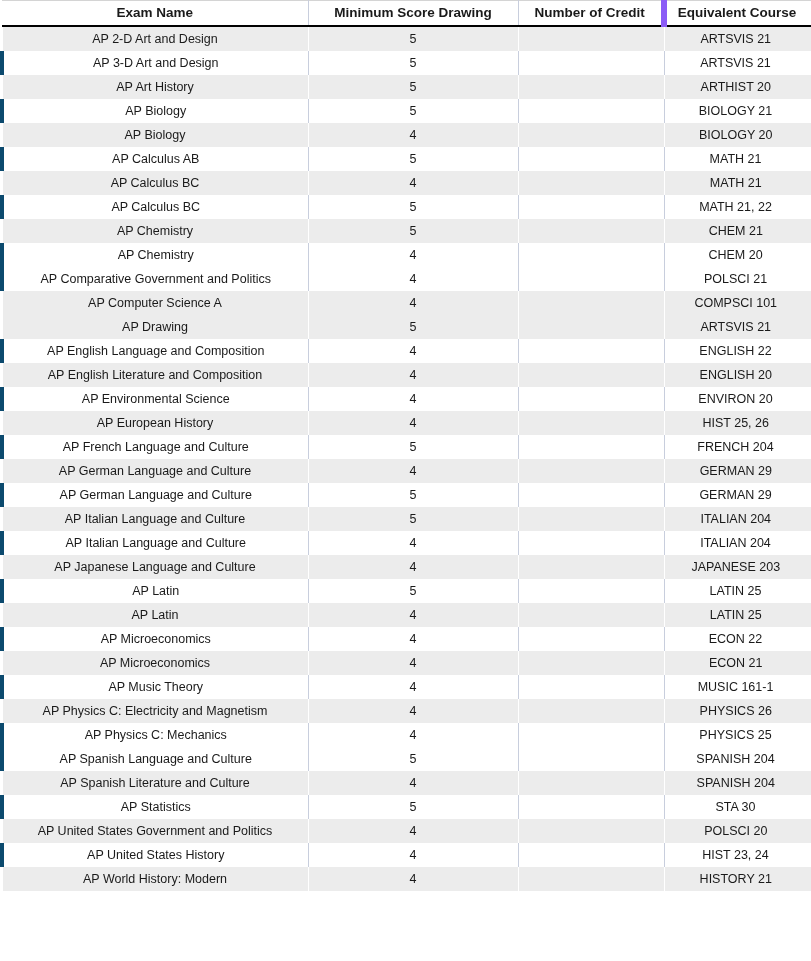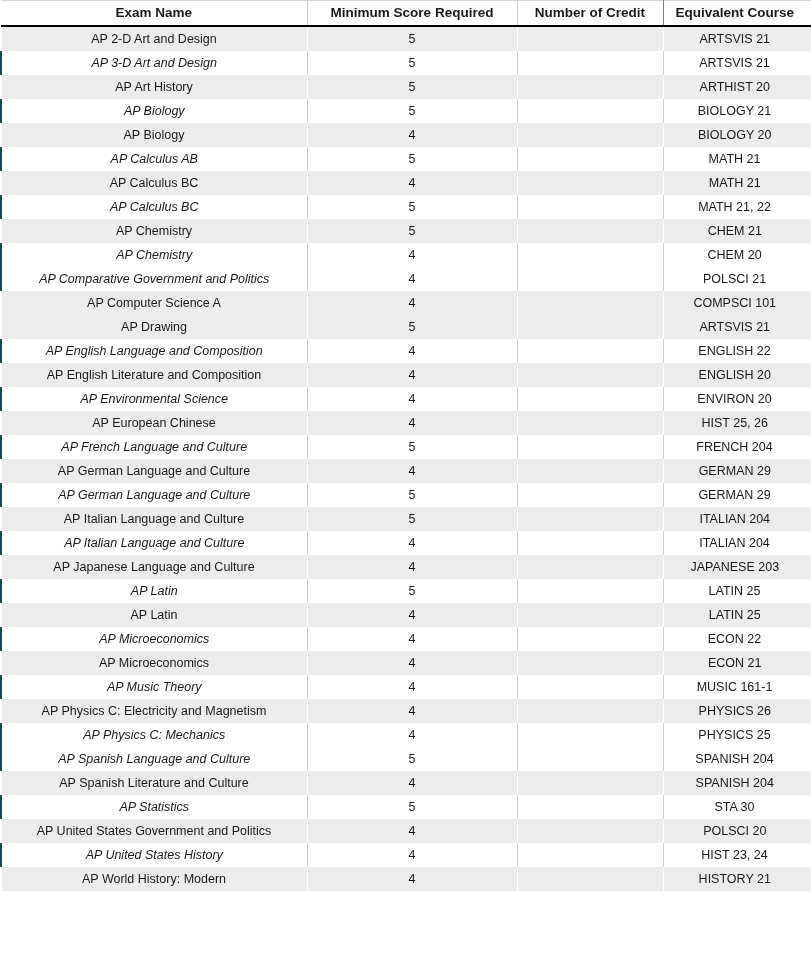--- a/index.html
+++ b/index.html
@@ -40,21 +40,21 @@
     text-align: center;
     padding: 4px 2px 5px 2px;
     border-top: 1px solid #d4d4d4;
     border-bottom: 2.5px solid #000000;
     background: #ffffff;
     vertical-align: middle;
     white-space: nowrap;
   }
   thead th.col-exam   { border-right: 1px solid #c8cedd; }
   thead th.col-score  { border-right: 1px solid #c8cedd; }
-  thead th.col-credit { border-right: 1px solid #8b5cf6; margin-top: 9px; }
+  thead th.col-credit { border-right: 6px solid #8b5cf6; margin-top: 9px; }
   thead th.col-course { padding-right: 8px; }
 
   tbody td {
     height: 24px;
     line-height: 24px;
     padding: 0 2px;
     text-align: center;
     vertical-align: middle;
     white-space: nowrap;
     overflow: hidden;
@@ -64,23 +64,22 @@
 
   
   tbody tr.band-gray td {
     background: #ececec;
     border-left: 1px solid transparent;
   }
   tbody tr.band-white td {
     background: #ffffff;
   }
   tbody tr.band-white td.col-exam {
-    border-left: 2px solid #0c4a6e;
+    border-left: 4px solid #0c4a6e;
     border-right: 1px solid #c8cedd;
-    font-style: italic;
   }
   tbody tr.band-white td.col-score {
     border-right: 1px solid #c8cedd;
   }
   tbody tr.band-white td.col-credit {
     border-right: 1px solid #c8cedd;
   }
   tbody tr.band-white td.col-course {
     border-right: 1px solid #c8cedd;
   }
@@ -92,21 +91,21 @@
   <table class="ap-table">
     <colgroup>
       <col class="c-exam">
       <col class="c-score">
       <col class="c-credit">
       <col class="c-course">
     </colgroup>
     <thead>
       <tr>
         <th class="col-exam">Exam Name</th>
-        <th class="col-score">Minimum Score Required</th>
+        <th class="col-score">Minimum Score Drawing</th>
         <th class="col-credit">Number of Credit</th>
         <th class="col-course">Equivalent Course</th>
       </tr>
     </thead>
     <tbody id="table-body">
         <tr class="band-gray">
           <td class="col-exam">AP 2-D Art and Design</td>
           <td class="col-score">5</td>
           <td class="col-credit"></td>
           <td class="col-course">ARTSVIS 21</td>
@@ -195,21 +194,21 @@
           <td class="col-credit"></td>
           <td class="col-course">ENGLISH 20</td>
         </tr>
         <tr class="band-white">
           <td class="col-exam">AP Environmental Science</td>
           <td class="col-score">4</td>
           <td class="col-credit"></td>
           <td class="col-course">ENVIRON 20</td>
         </tr>
         <tr class="band-gray">
-          <td class="col-exam">AP European Chinese</td>
+          <td class="col-exam">AP European History</td>
           <td class="col-score">4</td>
           <td class="col-credit"></td>
           <td class="col-course">HIST 25, 26</td>
         </tr>
         <tr class="band-white">
           <td class="col-exam">AP French Language and Culture</td>
           <td class="col-score">5</td>
           <td class="col-credit"></td>
           <td class="col-course">FRENCH 204</td>
         </tr>

